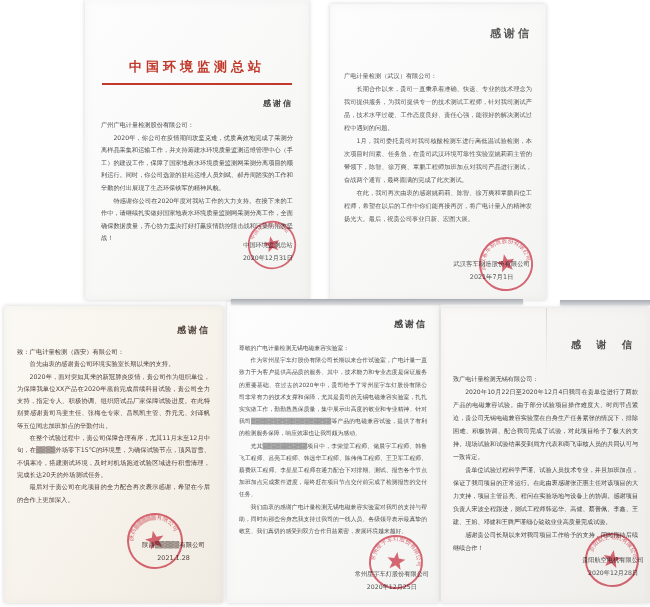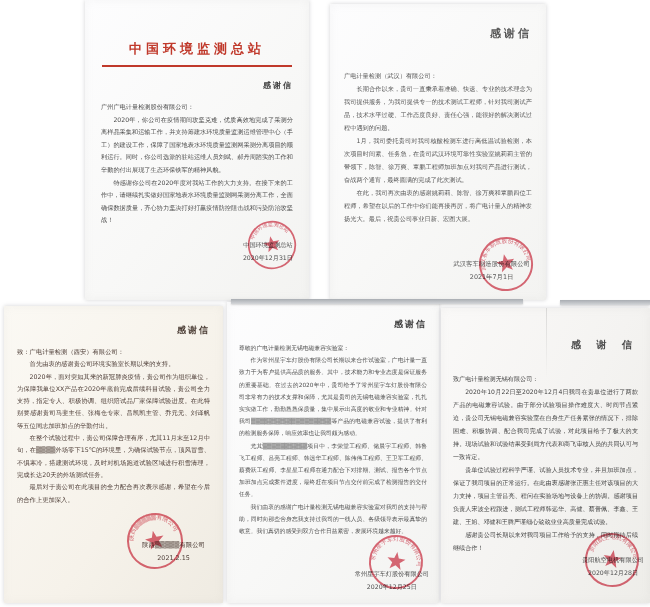--- a/index.html
+++ b/index.html
@@ -3,21 +3,21 @@
 <meta charset="utf-8">
 <style>
   html,body{margin:0;padding:0;background:#ffffff;}
   body{width:650px;height:607px;font-family:"DejaVu Sans",sans-serif;}
   #canvas{position:relative;width:650px;height:607px;overflow:hidden;background:#ffffff;}
 
   .page{position:absolute;box-sizing:border-box;
         background:linear-gradient(130deg,#fdfdfe 0%,#f8f8f7 55%,#f3f3f1 100%);
         box-shadow:0 0 4px rgba(110,110,115,.30), inset 0 0 10px rgba(160,160,160,.08);}
 
-  .pA{left:85px;  top:0px;   width:224px; height:300px; padding:40px 16px 0 16px;}
+  .pA{left:85px;  top:0px;   width:224px; height:300px; padding:58px 16px 0 16px;}
   .pB{left:330px; top:4px;   width:216px; height:296px; padding:22px 14px 0 14px;}
   .pC{left:4px;   top:306px; width:219px; height:297px; padding:18px 13px 0 13px;
       background:linear-gradient(125deg,#fbf9f4 0%,#f6f2ea 60%,#efebe2 100%);}
   .pD{left:227px; top:302px; width:212px; height:301px; padding:16px 12px 0 12px;}
   .pE{left:441px; top:308px; width:209px; height:295px; padding:30px 12px 0 12px;
       background:linear-gradient(115deg,#faf9f8 0%,#f4f3f1 55%,#eeede9 100%);}
   .pE::before{content:"";position:absolute;left:50%;top:0;width:1px;height:70px;
       background:linear-gradient(rgba(90,90,90,.18),rgba(90,90,90,0));}
 
   .letterhead{text-align:center;color:var(--letterhead-red,#c0392b);
@@ -108,21 +108,21 @@
 
   <section class="page pC">
     <h2 class="title">感谢信</h2>
     <p class="salut">致：广电计量检测（西安）有限公司：</p>
     <p class="body indent">首先由衷的感谢贵公司环境实验室长期以来的支持。</p>
     <p class="body indent">2020年，面对突如其来的新冠肺炎疫情，贵公司作为组织单位，为保障我单位XX产品在2020年底前完成后续科目试验，贵公司全力支持，指定专人、积极协调、组织陪试品厂家保障试验进度。在此特别要感谢贵司马斐主任、张梅仓专家、吕凯凯主管、乔元元、刘译帆等五位同志加班加点的辛勤付出。</p>
     <p class="body indent">在整个试验过程中，贵公司保障合理有序，尤其11月末至12月中旬，在▒▒▒▒外场零下15℃的环境里，为确保试验节点，顶风冒雪、不惧寒冷，搭建测试环境，及时对机场跑道试验区域进行积雪清理，完成长达20天的外场测试任务。</p>
     <p class="body indent">最后对于贵公司在此项目的全力配合再次表示感谢，希望在今后的合作上更加深入。</p>
     <div class="sig">
       <div>陕西▒▒▒▒▒有限公司</div>
-      <div>2021.2.15</div>
+      <div>2021.1.28</div>
     </div>
     <svg class="stamp" viewBox="0 0 100 100">
       <defs>
           <path id="arcC" d="M14,62 A38,38 0 1 1 86,62" fill="none"></path>
         </defs>
       <circle cx="50" cy="50" r="46.5" fill="none" stroke="currentColor" stroke-width="3.5"></circle>
       <polygon fill="currentColor" points="50,32 54.1,43.3 66.2,43.7 56.7,51.2 60,62.8 50,56 40,62.8 43.3,51.2 33.8,43.7 45.9,43.3"></polygon>
       <text font-size="10.5" fill="currentColor"><textPath href="#arcC" startOffset="50%" text-anchor="middle">陕西▒▒▒▒▒有限公司</textPath></text>
     </svg>
   </section>

